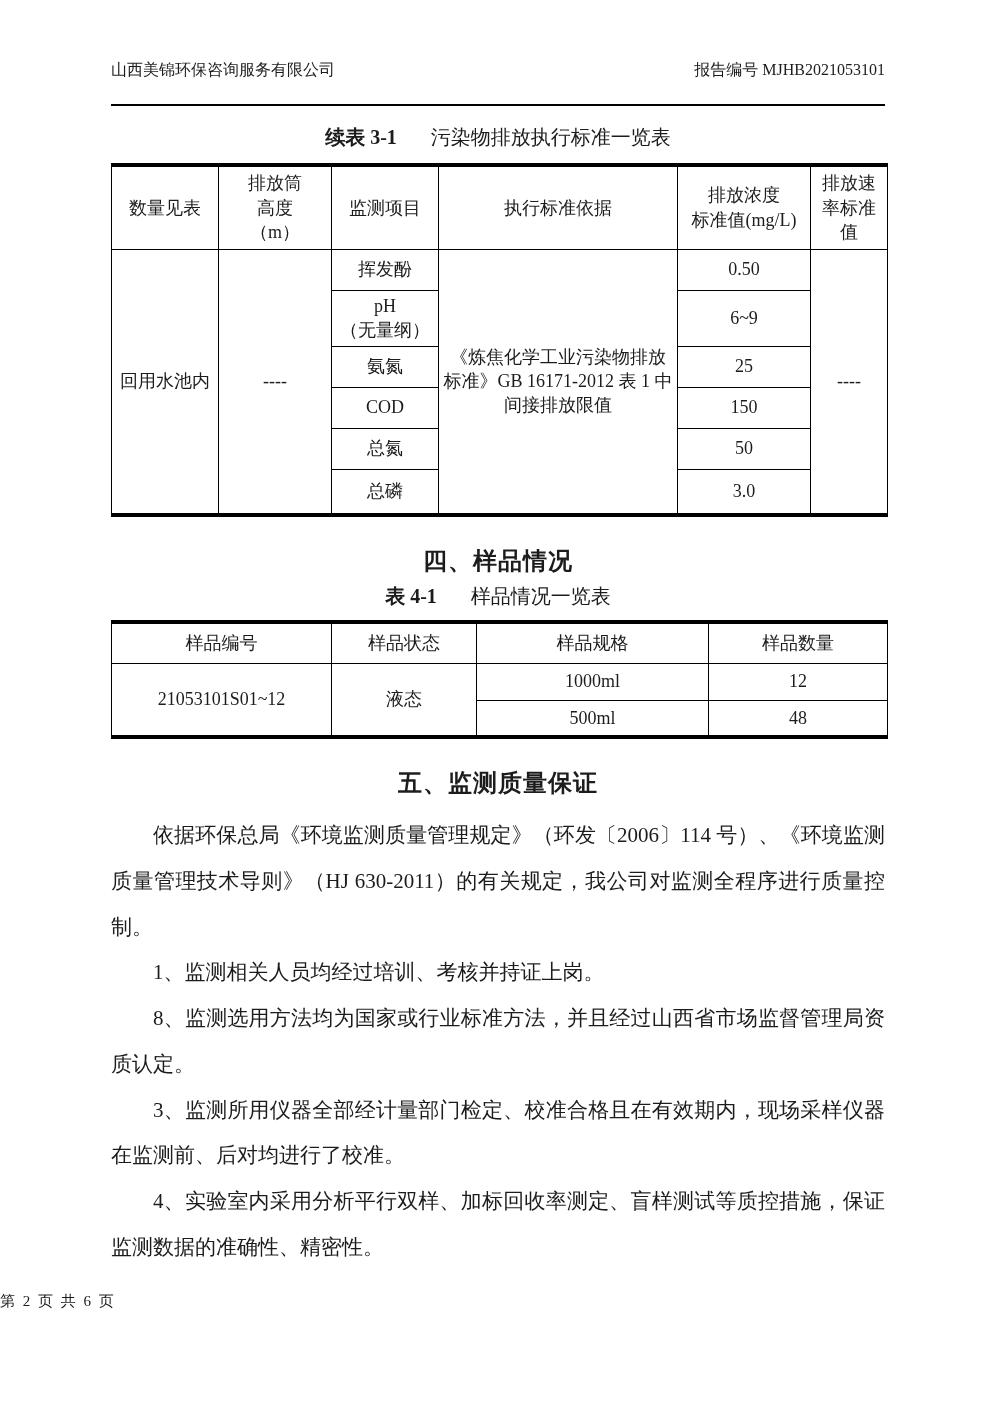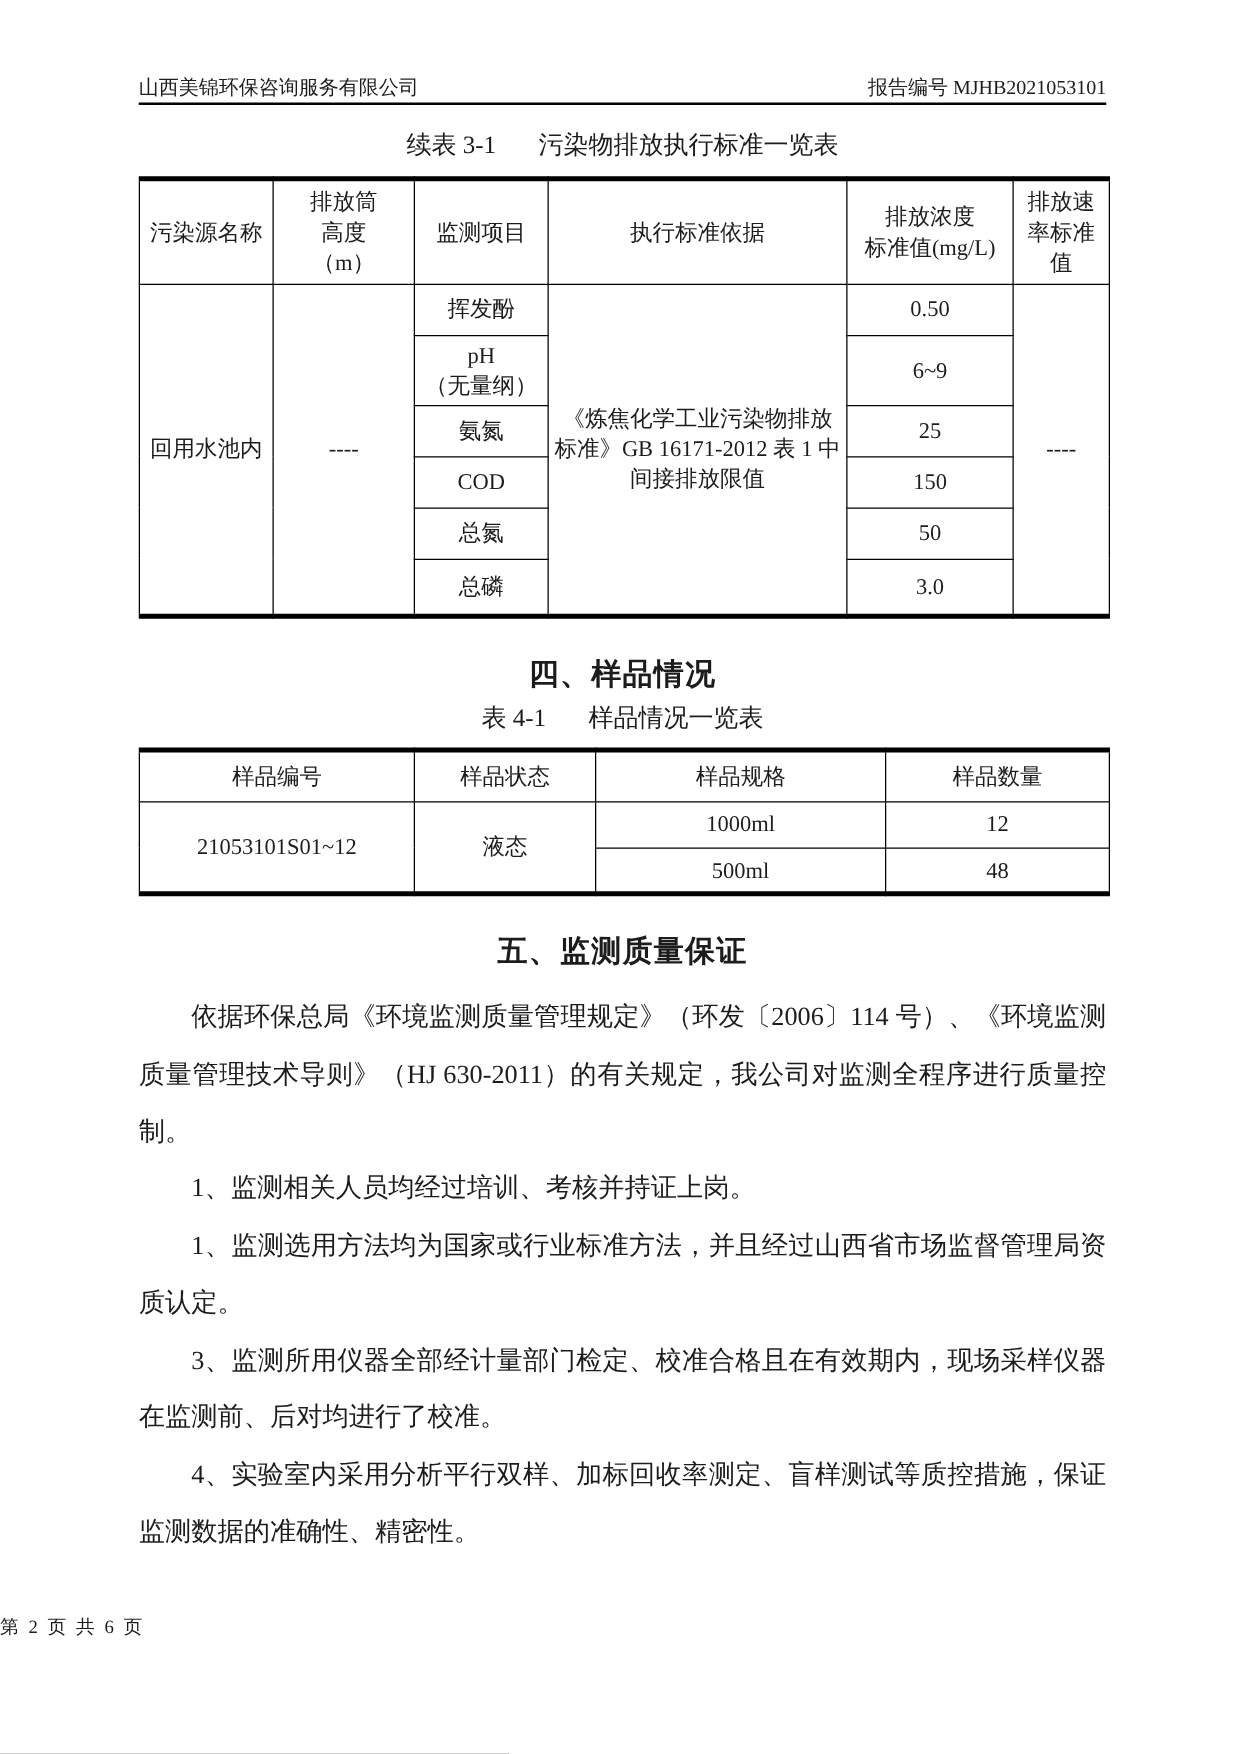--- a/index.html
+++ b/index.html
@@ -14,31 +14,31 @@
     color: #1c1c1c;
     padding: 60px 107px 0 111px;
     overflow: hidden;
   }
   
   .doc-header {
     display: flex;
     justify-content: space-between;
     align-items: flex-end;
     font-size: 16px;
-    padding-bottom: 1px;
+    padding-bottom: 23px;
     border-bottom: 2px solid #000;
   }
   
   .tbl-caption {
     text-align: center;
     font-size: 20px;
     margin-top: 18px;
     margin-bottom: 12px;
   }
-  .tbl-caption .cap-num { font-weight: normal; margin-right: 34px; }
+  .tbl-caption .cap-num { font-weight: bold; margin-right: 34px; }
   .tbl-caption-2 { margin-top: 6px; margin-bottom: 10px; text-align: center; }
   
   table {
     width: 100%;
     border-collapse: collapse;
     border-top: 4px solid #000;
     border-bottom: 4px solid #000;
     table-layout: fixed;
   }
   th, td {
@@ -102,21 +102,21 @@
     <colgroup>
       <col style="width:107px">
         <col style="width:113px">
         <col style="width:107px">
       <col style="width:239px">
         <col style="width:133px">
         <col style="width:77px">
     </colgroup>
     <tbody>
       <tr class="hdr-row">
-        <th>污染源名称</th>
+        <th>数量见表</th>
         <th class="pre">排放筒
 高度
 （m）</th>
         <th>监测项目</th>
         <th>执行标准依据</th>
         <th class="pre">排放浓度
 标准值(mg/L)</th>
         <th class="pre">排放速
 率标准
 值</th>
@@ -187,20 +187,20 @@
         <td>48</td>
       </tr>
     </tbody>
   </table>
 
   <div class="section-heading">五、监测质量保证</div>
 
   <div class="section5-block">
     <p class="body-par">依据环保总局《环境监测质量管理规定》（环发〔2006〕114 号）、《环境监测质量管理技术导则》（HJ 630-2011）的有关规定，我公司对监测全程序进行质量控制。</p>
     <p class="body-par">1、监测相关人员均经过培训、考核并持证上岗。</p>
-    <p class="body-par">1、监测选用方法均为国家或行业标准方法，并且经过山西省市场监督管理局资质认定。</p>
+    <p class="body-par">8、监测选用方法均为国家或行业标准方法，并且经过山西省市场监督管理局资质认定。</p>
     <p class="body-par">3、监测所用仪器全部经计量部门检定、校准合格且在有效期内，现场采样仪器在监测前、后对均进行了校准。</p>
     <p class="body-par">4、实验室内采用分析平行双样、加标回收率测定、盲样测试等质控措施，保证监测数据的准确性、精密性。</p>
   </div>
 
   <div class="doc-footer">第 2 页 共 6 页</div>
 
 </div>
 
 </body></html>

